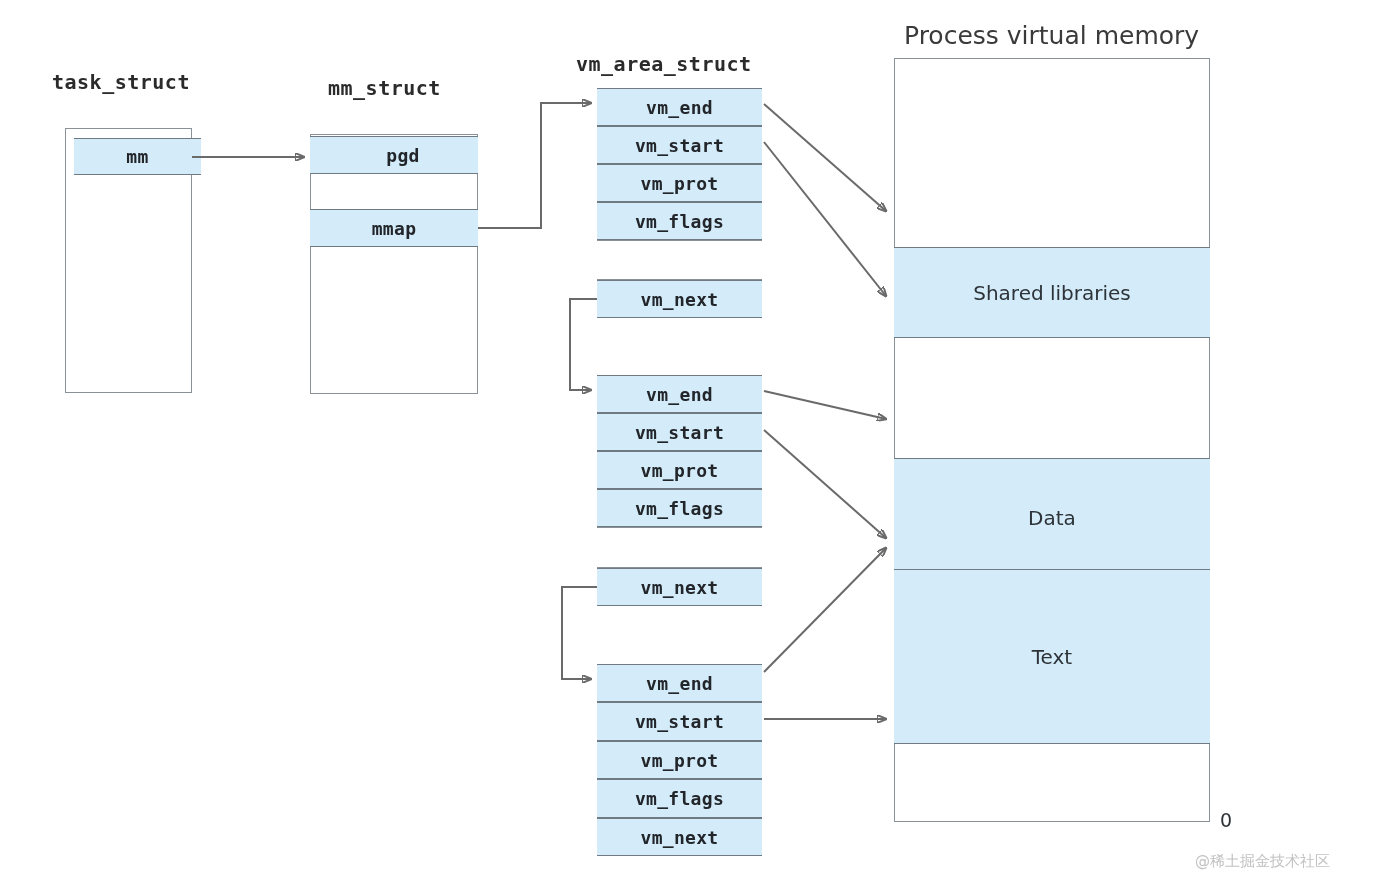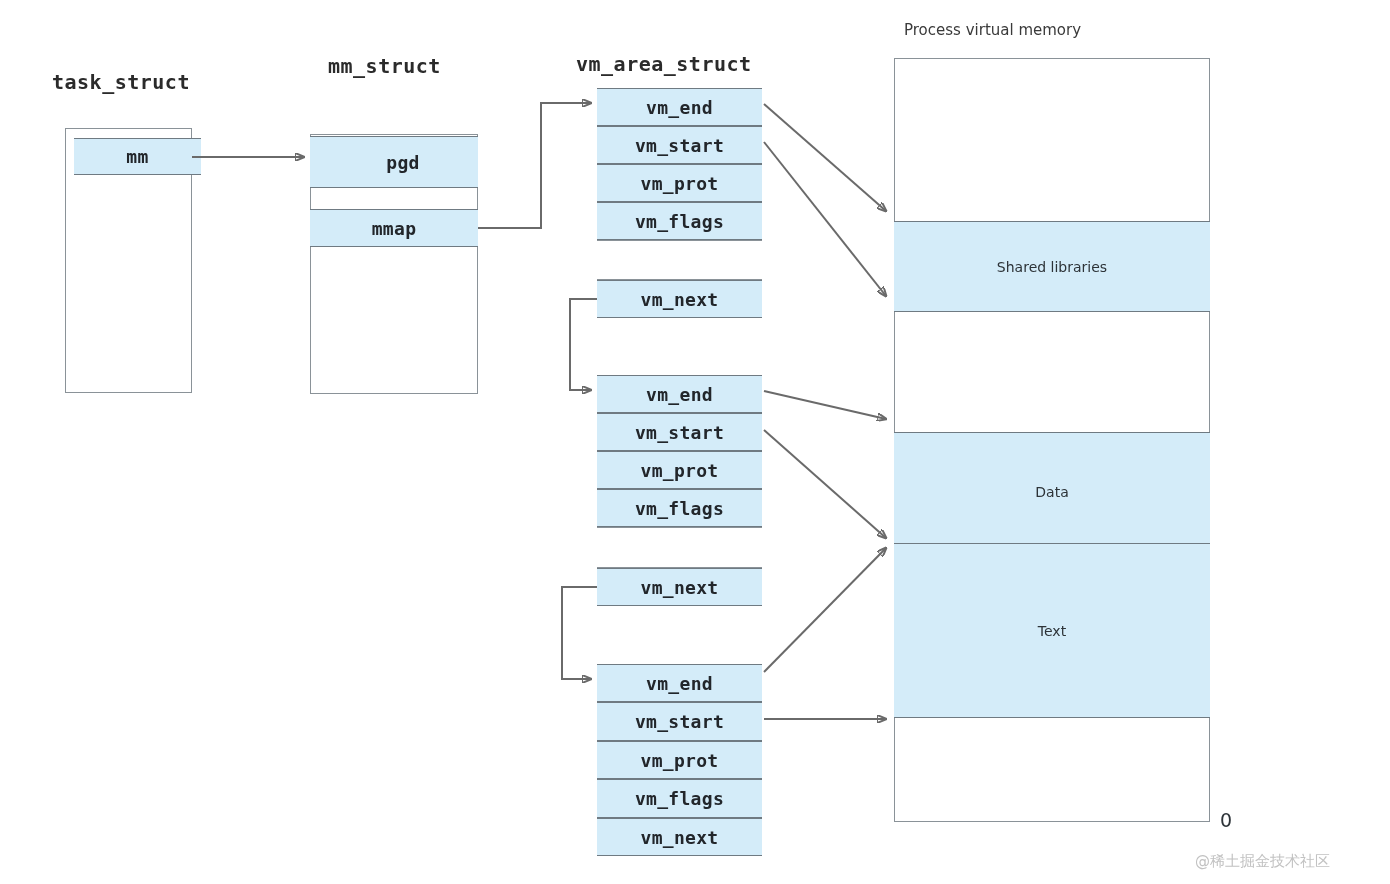--- a/index.html
+++ b/index.html
@@ -23,21 +23,21 @@
     font-size: 20px;
     font-weight: 700;
     color: #2b2b2b;
     letter-spacing: 0.5px;
     white-space: nowrap;
   }
 
   .vm-title {
     position: absolute;
     font-family: "DejaVu Sans", "Liberation Sans", sans-serif;
-    font-size: 15px;
+    font-size: 25px;
     font-weight: 400;
     color: #3a3a3a;
     white-space: nowrap;
   }
 
   
   .box {
     position: absolute;
     box-sizing: border-box;
     border: 1.5px solid #8a9298;
@@ -70,22 +70,23 @@
   .memband {
     position: absolute;
     box-sizing: border-box;
     display: flex;
     align-items: center;
     justify-content: center;
     background: #d4ecf9;
     border-top: 1.5px solid #6f7a82;
     border-bottom: 1.5px solid #6f7a82;
     font-family: "DejaVu Sans", "Liberation Sans", sans-serif;
-    font-size: 14px;
+    font-size: 20px;
     color: #2d3338;
+    margin-top: 26px;
   }
 
   .zero-label {
     position: absolute;
     font-family: "DejaVu Sans", "Liberation Sans", sans-serif;
     font-size: 19px;
     color: #2d3338;
   }
 
   .watermark {
@@ -110,31 +111,31 @@
     stroke-width: 2;
   }
 </style>
 </head>
 <body>
 
 <div id="canvas">
 
   <div class="struct-title" style="left:52px; top:70px;">task_struct</div>
 
-  <div class="struct-title" style="left:328px; top:54px;text-align:right;">mm_struct</div>
+  <div class="struct-title" style="left:328px; top:76px;text-align:right;">mm_struct</div>
 
   <div class="struct-title" style="left:576px; top:52px;">vm_area_struct</div>
 
   <div class="vm-title" style="left:904px; top:21px;">Process virtual memory</div>
 
   <div class="box" style="left:65px; top:128px; width:127px; height:265px;"></div>
   <div class="field" style="left:65px; top:138px; width:127px; height:37px;margin-left:9px;">mm</div>
 
   <div class="box" style="left:310px; top:134px; width:168px; height:260px;"></div>
-  <div class="field" style="left:310px; top:136px; width:168px; height:52px;padding-left:18px;">pgd</div>
+  <div class="field" style="left:310px; top:136px; width:168px; height:38px;padding-left:18px;">pgd</div>
   <div class="field" style="left:310px; top:209px; width:168px; height:38px;text-align:center;">mmap</div>
 
   <div class="box" style="left:597px; top:88px; width:165px; height:230px;"></div>
   <div class="field" style="left:597px; top:88px; width:165px; height:38px;">vm_end</div>
   <div class="field" style="left:597px; top:126px; width:165px; height:38px;">vm_start</div>
   <div class="field" style="left:597px; top:164px; width:165px; height:38px;">vm_prot</div>
   <div class="field" style="left:597px; top:202px; width:165px; height:38px;">vm_flags</div>
   <div class="field plain" style="left:597px; top:240px; width:165px; height:40px;"></div>
   <div class="field" style="left:597px; top:280px; width:165px; height:38px;">vm_next</div>
 

